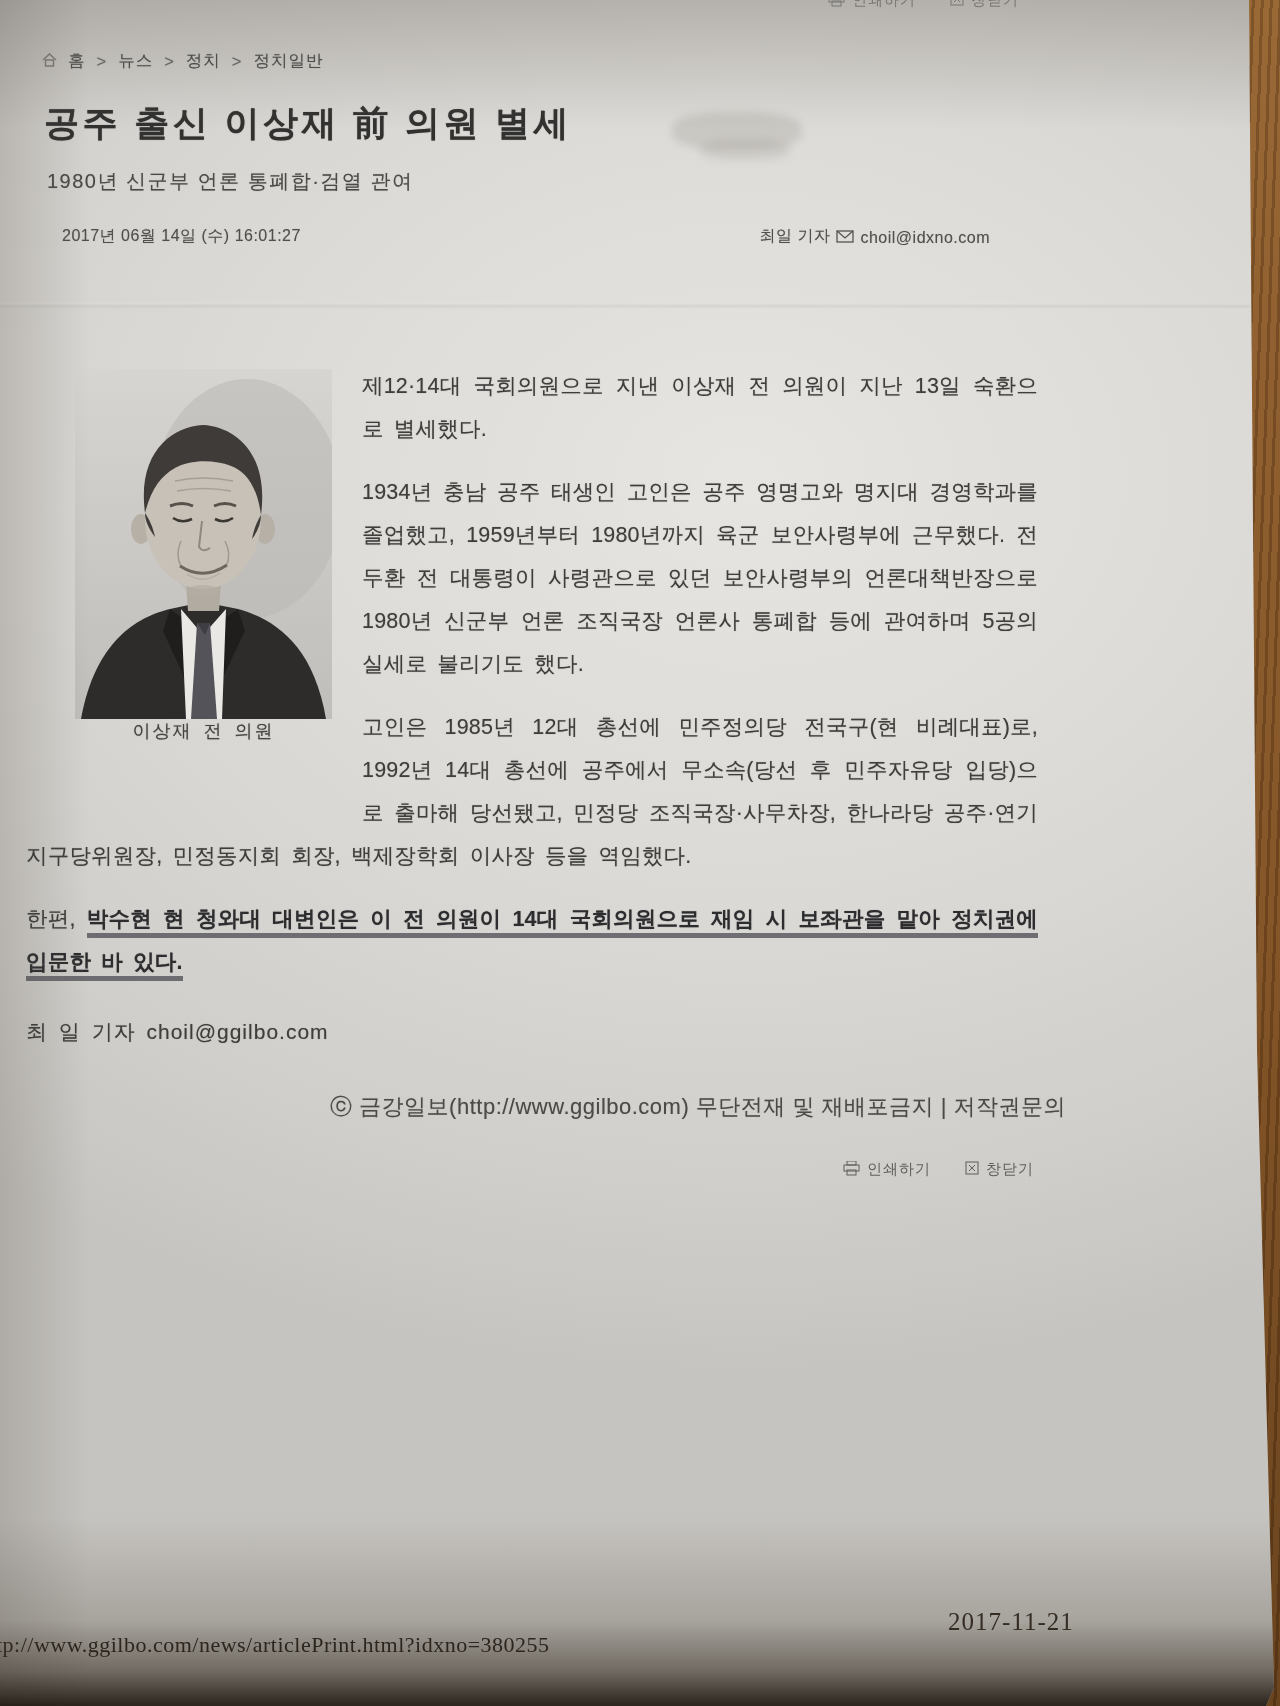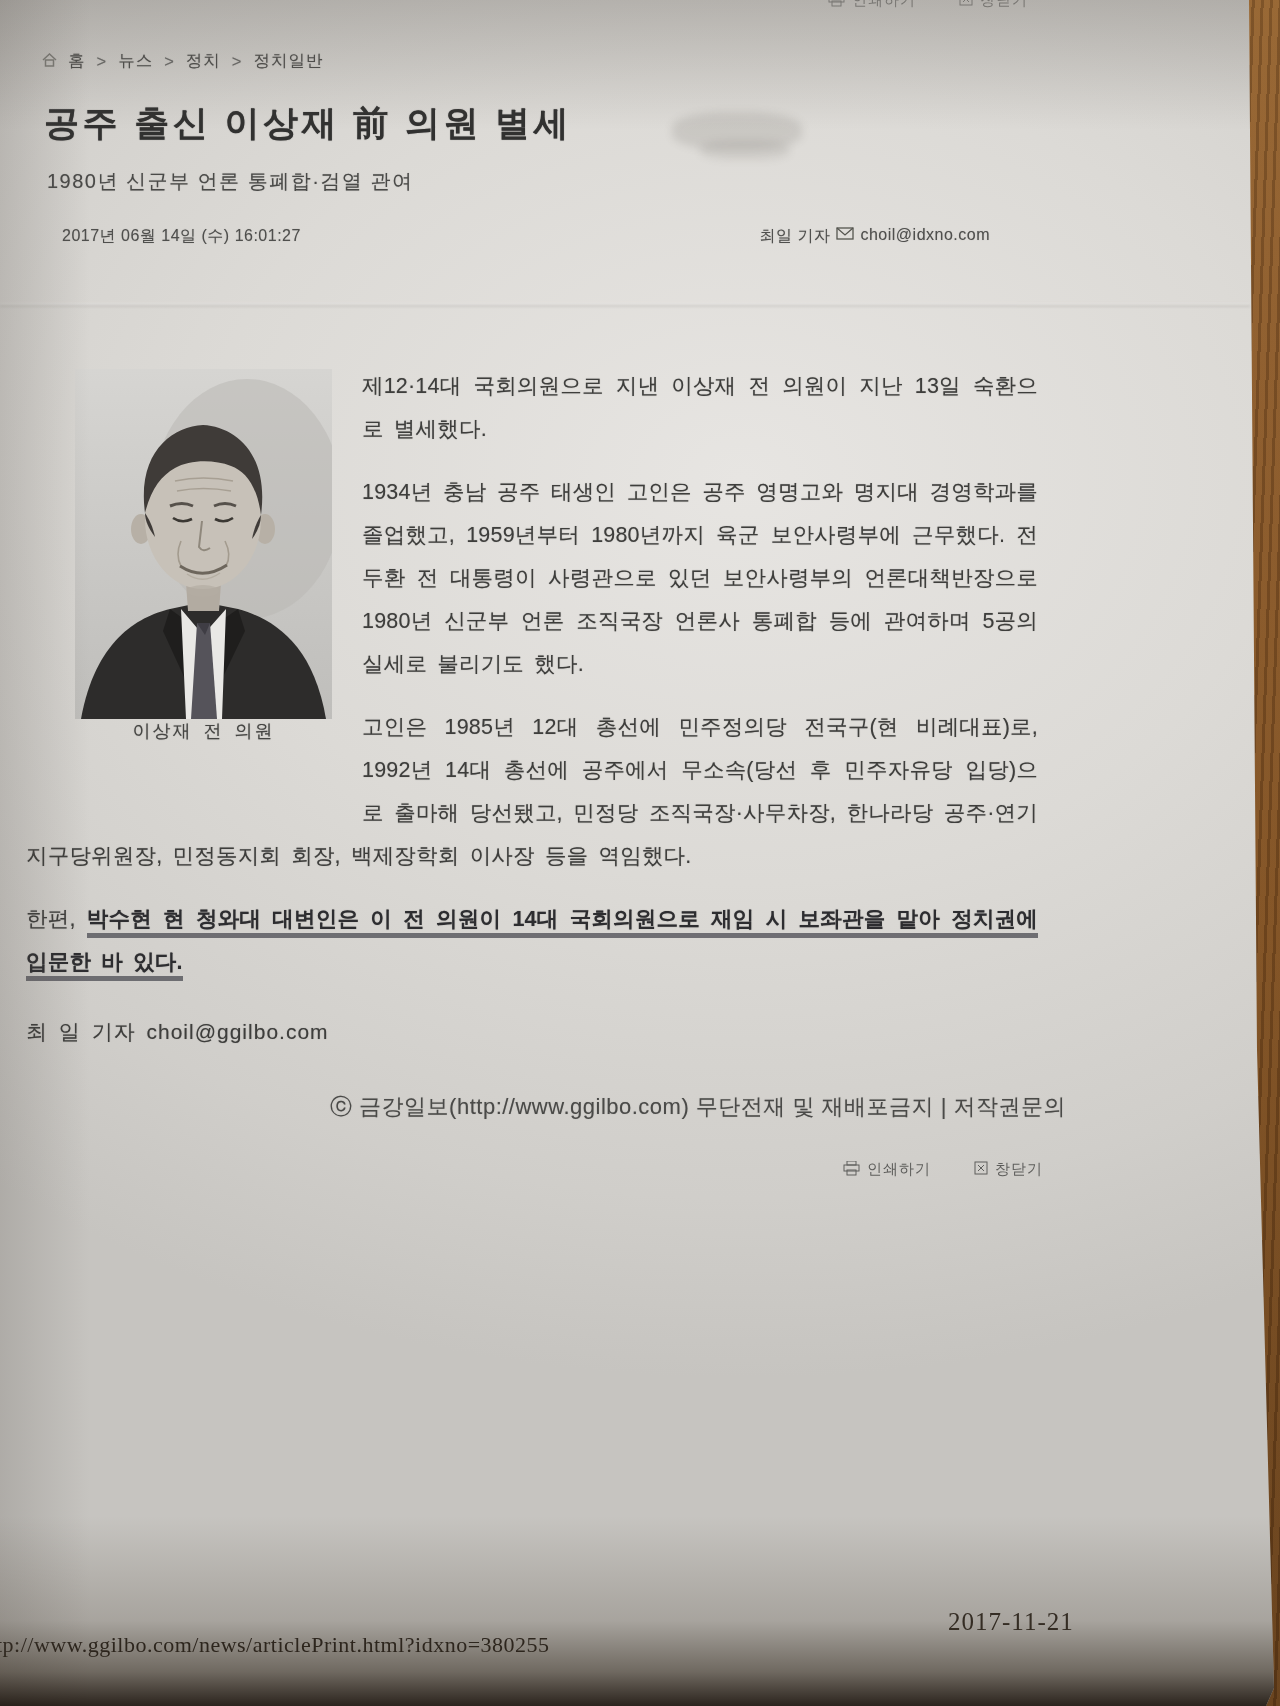--- a/index.html
+++ b/index.html
@@ -23,38 +23,38 @@
     background:linear-gradient(180deg,rgba(95,90,84,.30),rgba(95,90,84,0));pointer-events:none;}
   .shade-left{position:absolute;top:0;left:0;width:90px;height:100%;
     background:linear-gradient(90deg,rgba(80,74,68,.20),rgba(80,74,68,0));pointer-events:none;}
   .shade-bottom{position:absolute;bottom:0;left:0;width:100%;height:190px;pointer-events:none;
     background:linear-gradient(0deg,rgba(22,14,7,.88) 0%,rgba(40,30,18,.55) 18%,rgba(60,50,38,.22) 45%,rgba(60,50,38,0) 100%);}
   .fold-crease{position:absolute;top:303px;left:0;width:1250px;height:4px;opacity:.45;pointer-events:none;
     background:linear-gradient(180deg,rgba(255,255,255,.7),rgba(110,104,98,.45));filter:blur(1px);}
   .smudge{position:absolute;background:#4a463f;filter:blur(4px);border-radius:40%;pointer-events:none;}
 
   
-  .tool-row{display:flex;align-items:center;gap:43px;color:#4b4b49;font-size:15px;letter-spacing:1px;}
+  .tool-row{display:flex;align-items:center;gap:34px;color:#4b4b49;font-size:15px;letter-spacing:1px;}
   .tool-row.top{position:absolute;top:-9px;left:828px;opacity:.6;}
   .tool-row.bottom{position:absolute;top:1160px;left:843px;opacity:.85;}
   .tool-btn{display:flex;align-items:center;gap:7px;cursor:pointer;}
   .mini-ico{display:inline-block;}
 
   
   .breadcrumb{position:absolute;top:50px;left:42px;display:flex;align-items:center;gap:11px;
     font-size:16.5px;color:#4c4c4a;letter-spacing:1px;text-shadow:0 0 1px rgba(70,70,68,.4);}
   .crumb-sep{color:#6a6a68;}
 
   .title{position:absolute;top:100px;left:44px;font-size:35px;font-weight:bold;color:#313130;
     letter-spacing:3.5px;text-shadow:0 0 1px rgba(40,40,40,.55);}
   .subtitle{position:absolute;top:168px;left:47px;font-size:20px;color:#4a4a48;letter-spacing:1.5px;
     text-shadow:0 0 1px rgba(70,70,68,.35);}
   .dateline{position:absolute;top:226px;left:62px;width:928px;display:flex;justify-content:space-between;
     align-items:flex-end;font-size:16px;color:#4f4f4d;letter-spacing:.5px;text-shadow:0 0 1px rgba(80,80,78,.35);}
-  .reporter{display:flex;align-items:flex-start;gap:6px;}
+  .reporter{display:flex;align-items:flex-end;gap:6px;}
 
   
   .article{position:absolute;top:365px;left:26px;width:1012px;font-size:21.5px;line-height:43px;
     color:#3e3e3c;text-align:justify;word-spacing:4px;letter-spacing:.2px;
     text-shadow:0 0 1px rgba(62,62,60,.45);}
   .article p{margin:0 0 20px 0;}
   .portrait-block{float:left;width:257px;margin:4px 30px 55px 49px;}
   .portrait-block svg{display:block;width:257px;height:350px;}
   .photo-caption{display:block;text-align:center;font-size:18px;line-height:24px;
     color:#454543;letter-spacing:2px;}

